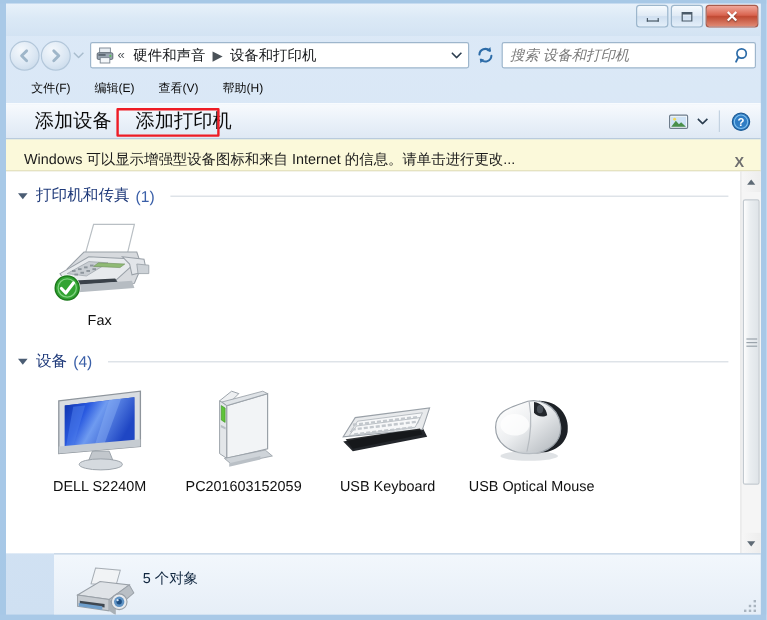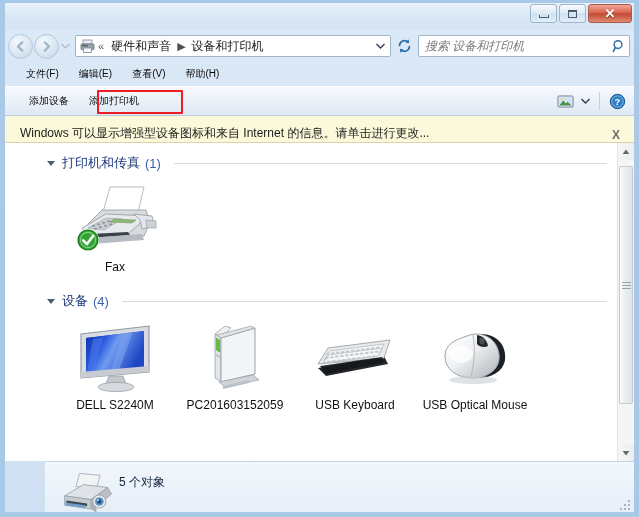--- a/index.html
+++ b/index.html
@@ -129,21 +129,21 @@
   .toolbar {
     height: 30px;
     background: linear-gradient(180deg, #f7fafd 0%, #eaf1f9 50%, #dfe9f4 100%);
     border-top: 1px solid #ffffff;
     border-bottom: 1px solid #b9cbdd;
     display: flex; align-items: center;
     padding: 0 6px 0 14px;
     position: relative;
   }
   .tbtn {
-    padding: 4px 9px; font-size: 10px; color: #0b0b0b; cursor: pointer;
+    padding: 4px 9px; font-size: 16px; color: #0b0b0b; cursor: pointer;
     border: 1px solid transparent; border-radius: 2px;
     white-space: nowrap;
     text-align: right;
   }
   .tb-right { margin-left: auto; display: flex; align-items: center; gap: 2px; }
   .tb-icon-btn {
     width: 22px; height: 21px; display: flex; align-items: center; justify-content: center;
     cursor: pointer; border: 1px solid transparent; border-radius: 2px;
   }
   .tb-caret { width: 15px; height: 21px; display:flex; align-items:center; justify-content:center; cursor:pointer; }
@@ -172,21 +172,20 @@
     width: 16px; text-align: center; color: #6f6f6f;
     font-weight: bold; font-size: 12px; cursor: pointer;
   }
 
   
   .contentwrap {
     position: relative;
     height: 318px;
     background: #ffffff;
     display: flex;
-    padding-left: 32px;
   }
   .content {
     flex: 1; position: relative; overflow: hidden;
     background: #ffffff;
     padding-top: 6px;
   }
   .grouphdr {
     display: flex; align-items: center;
     padding: 5px 0 4px 10px; gap: 5px;
   }

